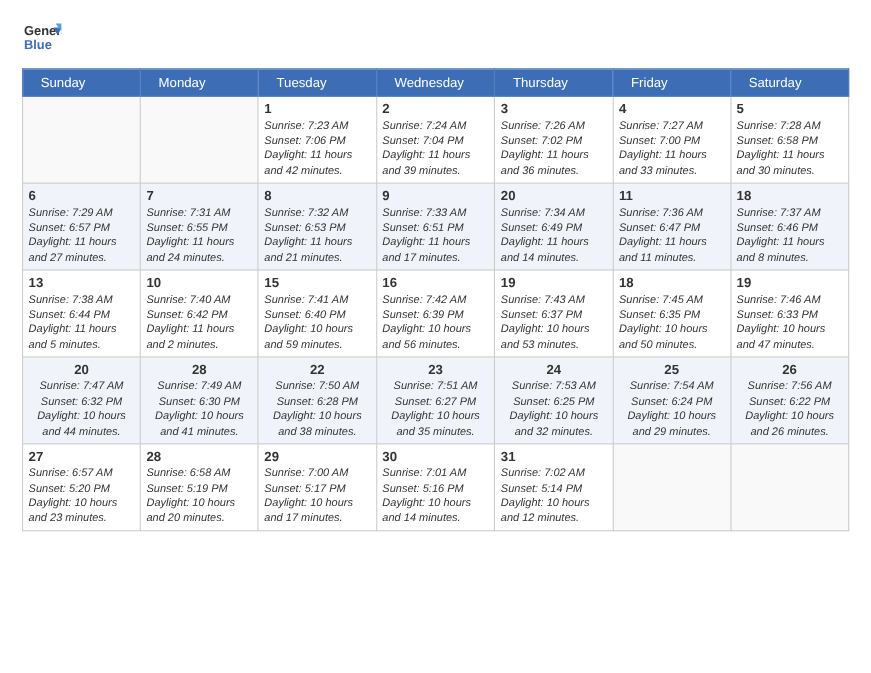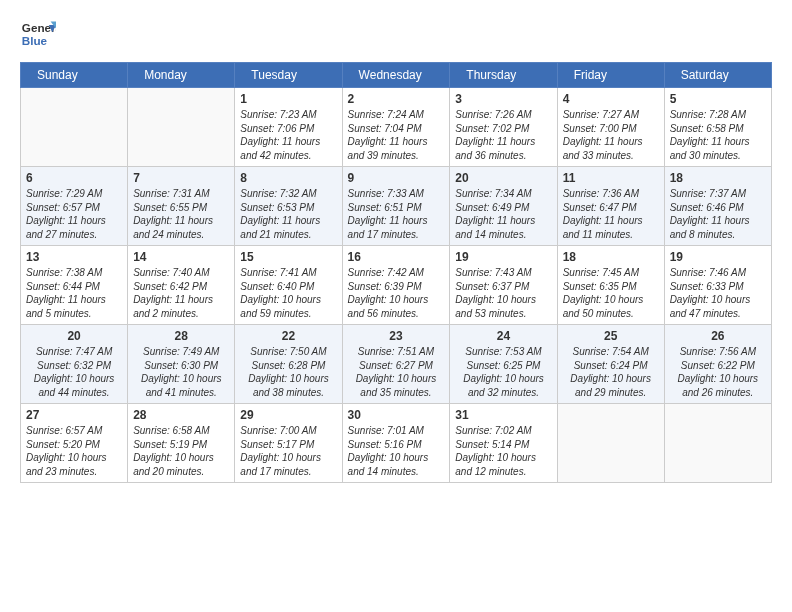--- a/index.html
+++ b/index.html
@@ -180,21 +180,21 @@
             <span class="day-number">18</span>
             <div class="day-info">Sunrise: 7:37 AM<br>Sunset: 6:46 PM<br>Daylight: 11 hours and 8 minutes.</div>
           </td>
         </tr>
         <tr class="row-3">
           <td>
             <span class="day-number">13</span>
             <div class="day-info">Sunrise: 7:38 AM<br>Sunset: 6:44 PM<br>Daylight: 11 hours and 5 minutes.</div>
           </td>
           <td>
-            <span class="day-number">14</span>
+            <span class="day-number">10</span>
             <div class="day-info">Sunrise: 7:40 AM<br>Sunset: 6:42 PM<br>Daylight: 11 hours and 2 minutes.</div>
           </td>
           <td>
             <span class="day-number">15</span>
             <div class="day-info">Sunrise: 7:41 AM<br>Sunset: 6:40 PM<br>Daylight: 10 hours and 59 minutes.</div>
           </td>
           <td>
             <span class="day-number">16</span>
             <div class="day-info">Sunrise: 7:42 AM<br>Sunset: 6:39 PM<br>Daylight: 10 hours and 56 minutes.</div>
           </td>

